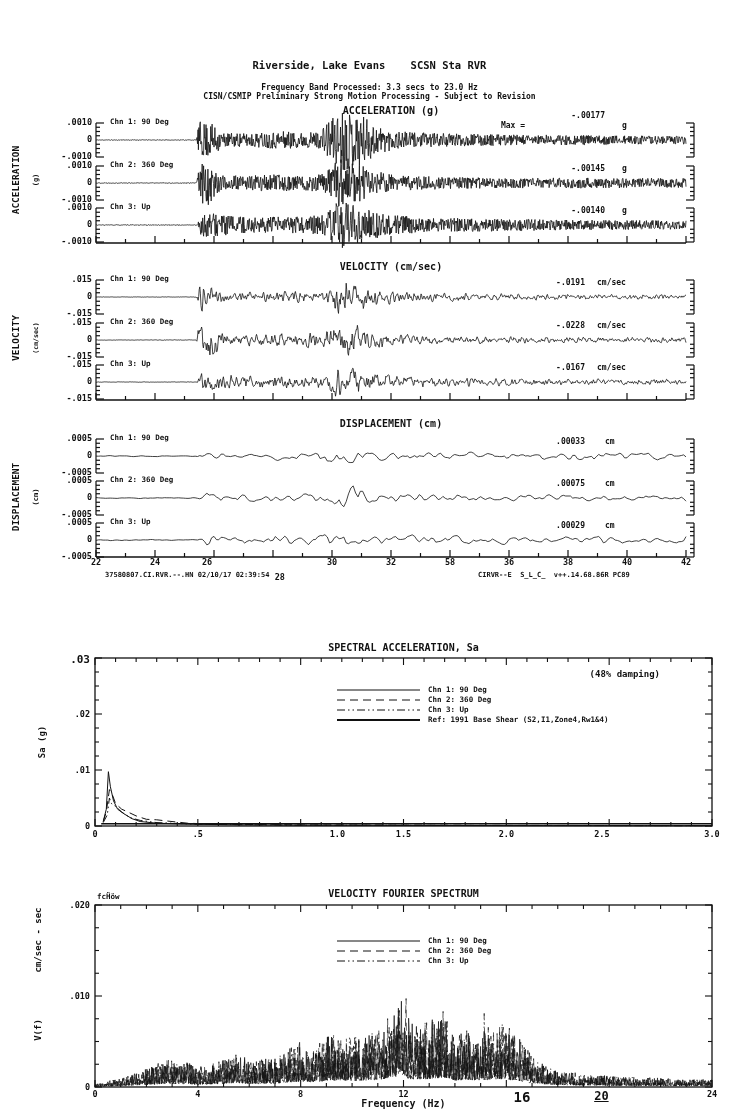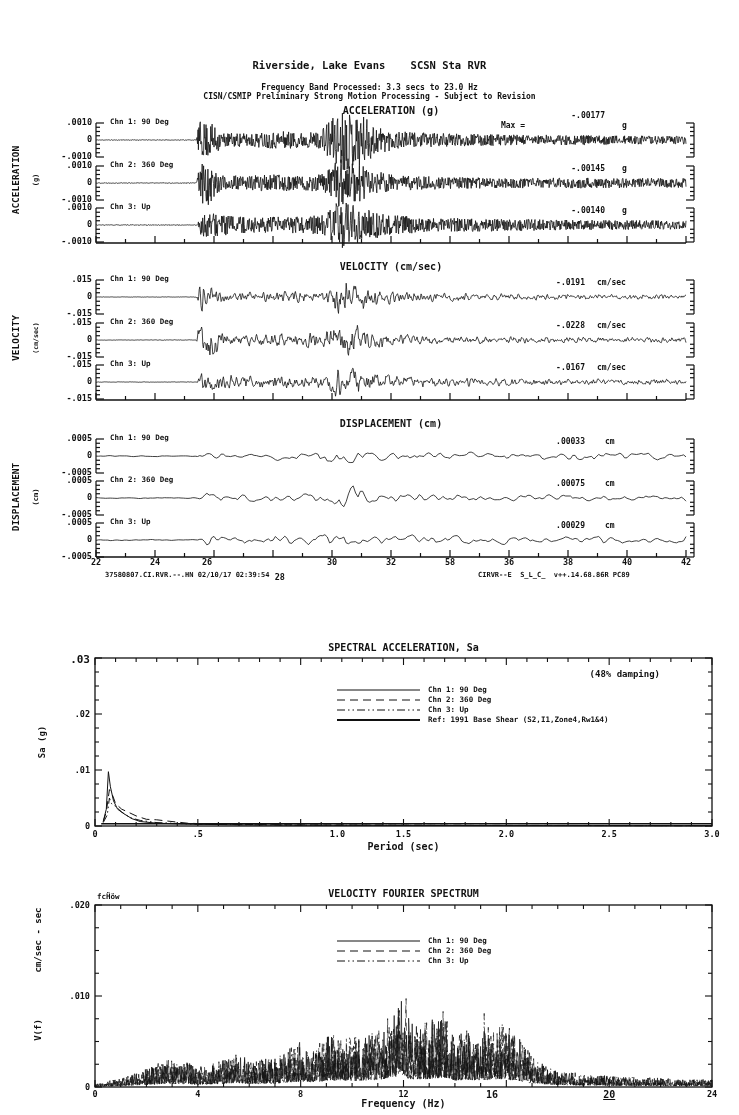--- a/index.html
+++ b/index.html
@@ -508,21 +508,20 @@
   <div class="lbl f75" style="left:110px;top:518px">Chn 3: Up</div>
   <div class="lbl rt f8" style="left:530px;top:522px;width:55px">.00029</div>
   <div class="lbl f8" style="left:605px;top:522px">cm</div>
 
   <div class="lbl f7" style="left:105px;top:572px">37580807.CI.RVR.--.HN 02/10/17 02:39:54</div>
   <div class="lbl f7" style="left:478px;top:572px">CIRVR--E  S_L_C_  v++.14.68.86R PC89</div>
 
   <div class="lbl ctr f10" style="left:95px;top:643px;width:617px">SPECTRAL ACCELERATION, Sa</div>
   <div class="lbl rt f9" style="left:530px;top:670px;width:130px">(48% damping)</div>
   <div class="vlabel f9" style="left:42px;top:742px">Sa (g)</div>
-  <div class="lbl ctr f10" style="left:95px;top:842px;width:617px">Period (sec)</div>
 
   <div class="lbl ctr f10" style="left:95px;top:889px;width:617px">VELOCITY FOURIER SPECTRUM</div>
   <div class="lbl f75" style="left:97px;top:893px">fcḦöw</div>
   <div class="vlabel f9" style="left:38px;top:940px">cm/sec - sec</div>
   <div class="vlabel f9" style="left:38px;top:1030px">V(f)</div>
   <div class="lbl ctr f10" style="left:95px;top:1099px;width:617px">Frequency (Hz)</div>
 <span class="lbl" style="left: 84px; top: 558px; width: 24px; text-align: center; font-size: 8.5px;">22</span>
     <span class="lbl" style="left: 143px; top: 558px; width: 24px; text-align: center; font-size: 8.5px;">24</span>
     <span class="lbl" style="left: 202px; top: 558px; width: 24px; font-size: 8.5px;">26</span>
     <span class="lbl" style="left: 261px; top: 558px; width: 24px; text-align: right; font-size: 8.5px; margin-top: 15px;">28</span>
@@ -542,25 +541,25 @@
     <span class="lbl" style="left: 428px; top: 957px; font-size: 7.5px;">Chn 3: Up</span>
     <span class="lbl" style="left: 58px; top: 654px; width: 32px; text-align: right; font-size: 11px;">.03</span>
     <span class="lbl" style="left: 58px; top: 710px; width: 32px; text-align: right; font-size: 8.5px;">.02</span>
     <span class="lbl" style="left: 58px; top: 766px; width: 32px; text-align: right; font-size: 8.5px;">.01</span>
     <span class="lbl" style="left: 58px; top: 822px; width: 32px; text-align: right; font-size: 8.5px;">0</span>
     <span class="lbl" style="left: 80px; top: 830px; width: 30px; text-align: center; font-size: 8.5px;">0</span>
     <span class="lbl" style="left: 182.833px; top: 830px; width: 30px; text-align: center; font-size: 8.5px;">.5</span>
     <span class="lbl" style="left: 285.667px; top: 830px; width: 30px; text-align: left; font-size: 8.5px; margin-left: 44px;">1.0</span>
     <span class="lbl" style="left: 388.5px; top: 830px; width: 30px; text-align: center; font-size: 8.5px;">1.5</span>
     <span class="lbl" style="left: 491.333px; top: 830px; width: 30px; text-align: center; font-size: 8.5px;">2.0</span>
-    <span class="lbl" style="left: 594.167px; top: 830px; width: 30px; text-align: center; font-size: 8.5px;">2.5</span>
+    <span class="lbl" style="left: 594.167px; top: 830px; width: 30px; font-size: 8.5px;">2.5</span>
     <span class="lbl" style="left: 697px; top: 830px; width: 30px; text-align: center; font-size: 8.5px;">3.0</span>
     <span class="lbl" style="left: 54px; top: 901px; width: 36px; text-align: right; font-size: 8.5px;">.020</span>
     <span class="lbl" style="left: 54px; top: 992px; width: 36px; text-align: right; font-size: 8.5px;">.010</span>
     <span class="lbl" style="left: 54px; top: 1083px; width: 36px; text-align: right; font-size: 8.5px;">0</span>
     <span class="lbl" style="left: 80px; top: 1090px; width: 30px; text-align: center; font-size: 8.5px;">0</span>
     <span class="lbl" style="left: 182.833px; top: 1090px; width: 30px; text-align: center; font-size: 8.5px;">4</span>
     <span class="lbl" style="left: 285.667px; top: 1090px; width: 30px; text-align: center; font-size: 8.5px;">8</span>
     <span class="lbl" style="left: 388.5px; top: 1090px; width: 30px; text-align: center; font-size: 8.5px;">12</span>
-    <span class="lbl" style="left: 468px; top: 1090px; width: 30px; text-align: right; font-size: 10px;">16</span>
-    <span class="lbl" style="left: 594.167px; top: 1090px; width: 30px; text-align: center; font-size: 10px; text-decoration: underline;">20</span>
+    <span class="lbl" style="left: 507px; top: 1090px; width: 30px; text-align: center; font-size: 14px;">16</span>
+    <span class="lbl" style="left: 594.167px; top: 1090px; width: 30px; font-size: 12px; text-decoration: underline;">20</span>
     <span class="lbl" style="left: 697px; top: 1090px; width: 30px; text-align: center; font-size: 8.5px;">24</span>
   </div>
 
 </body></html>

